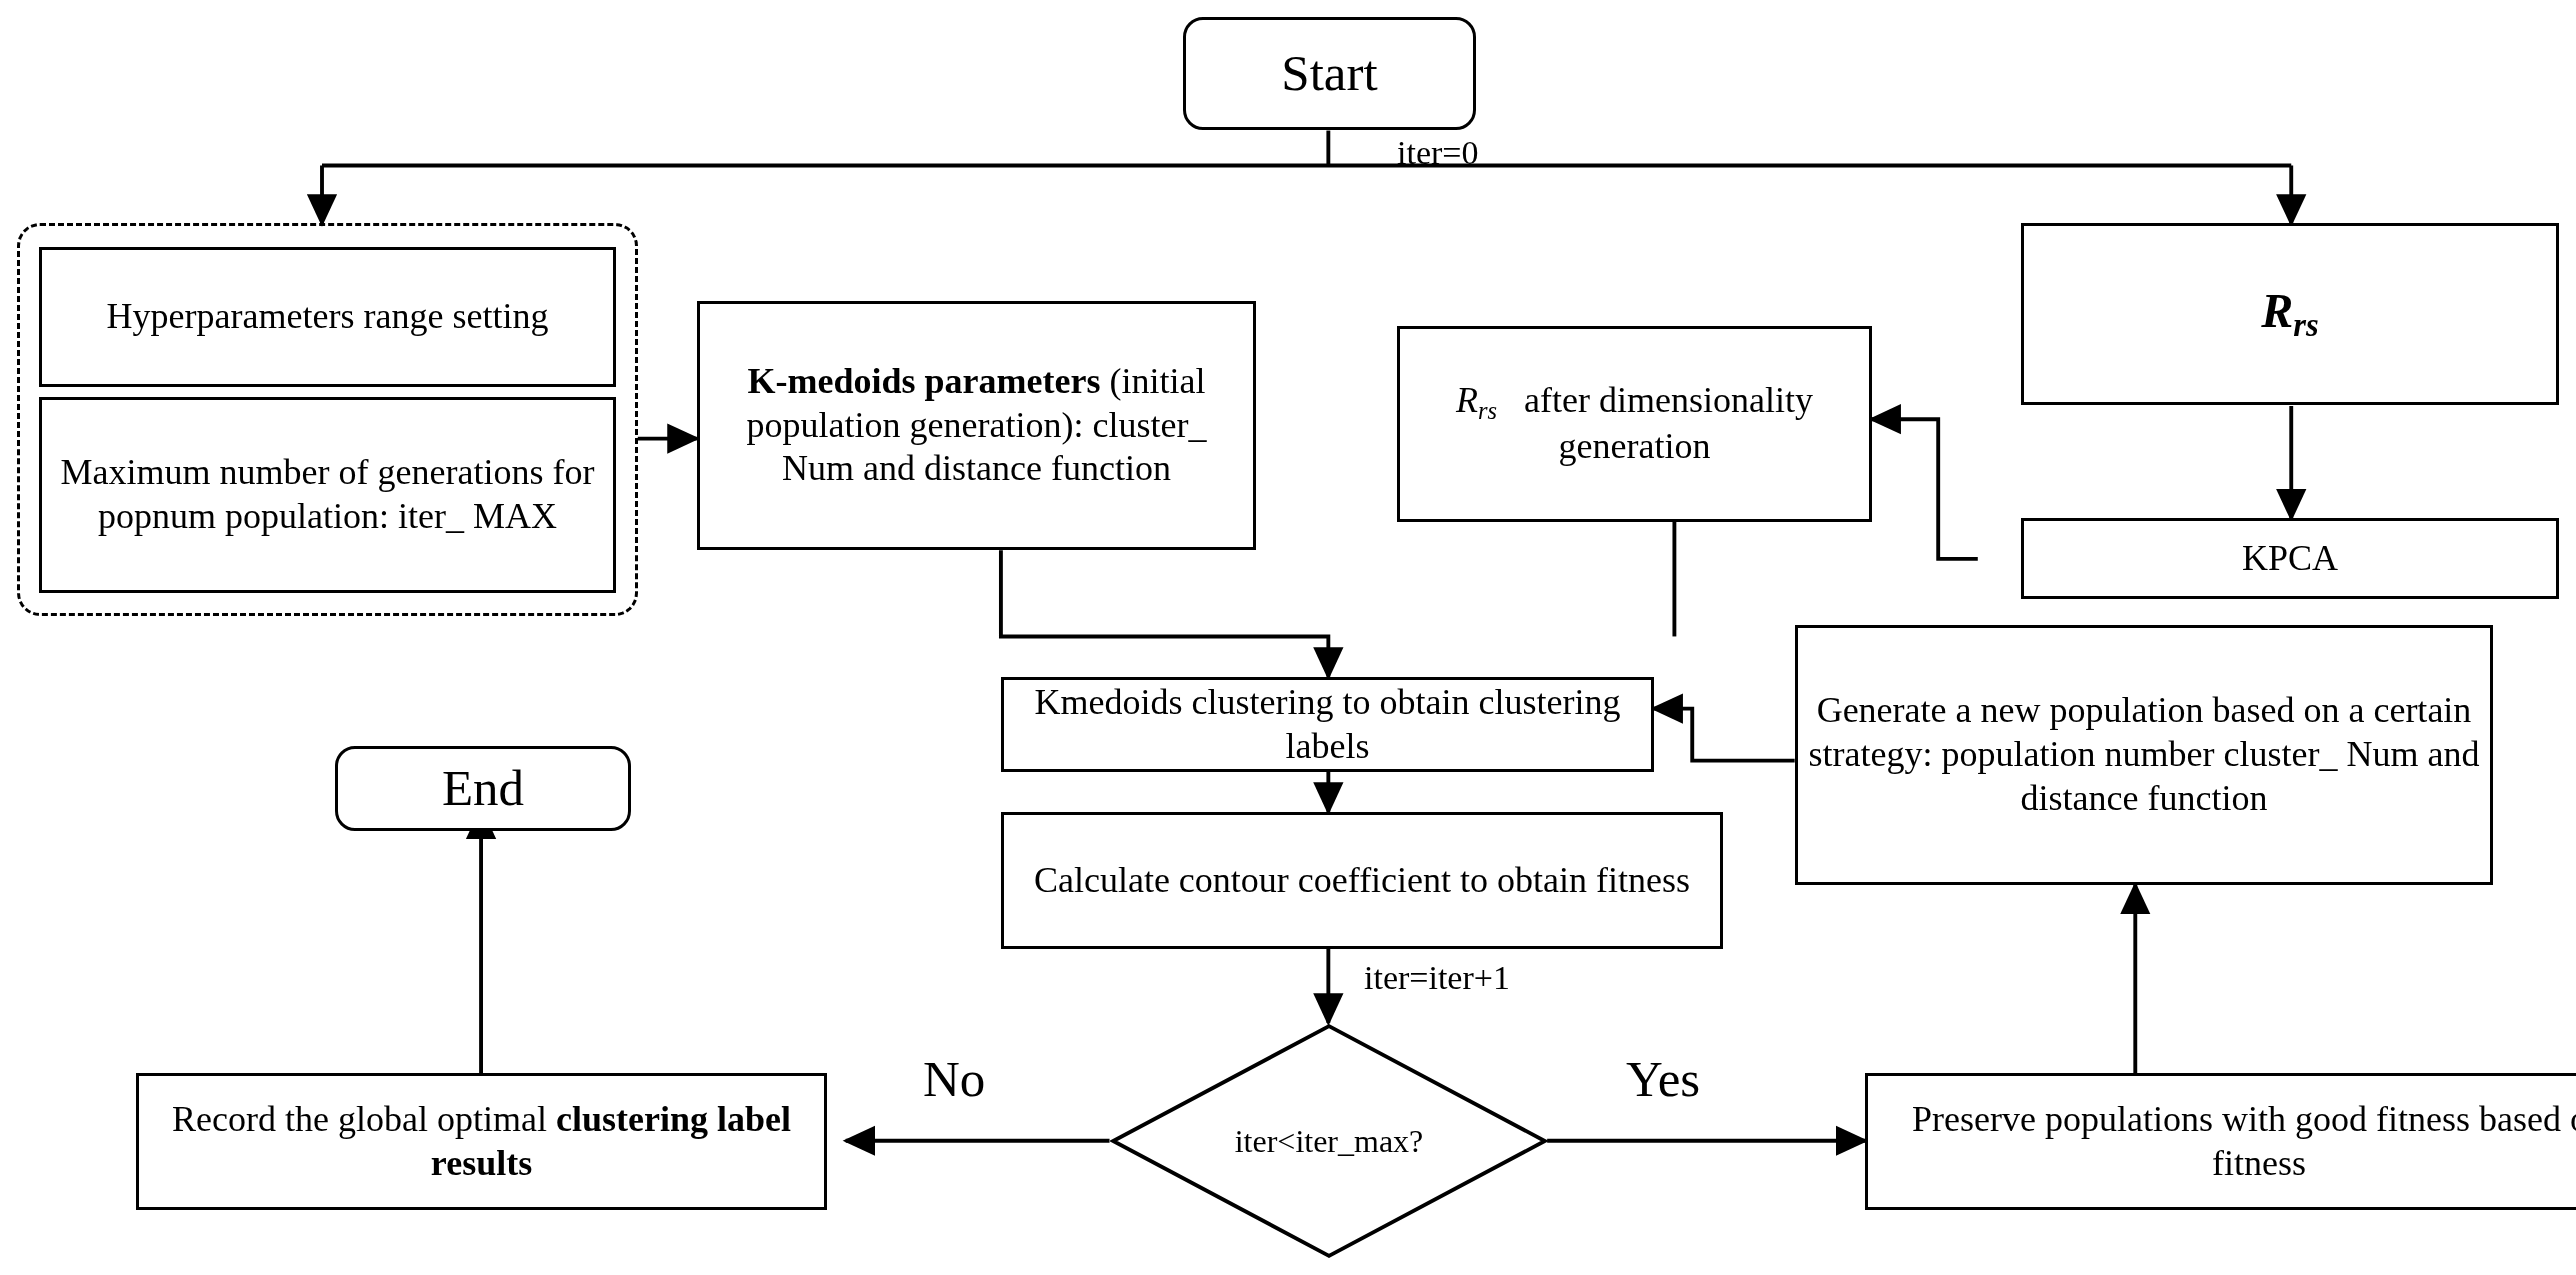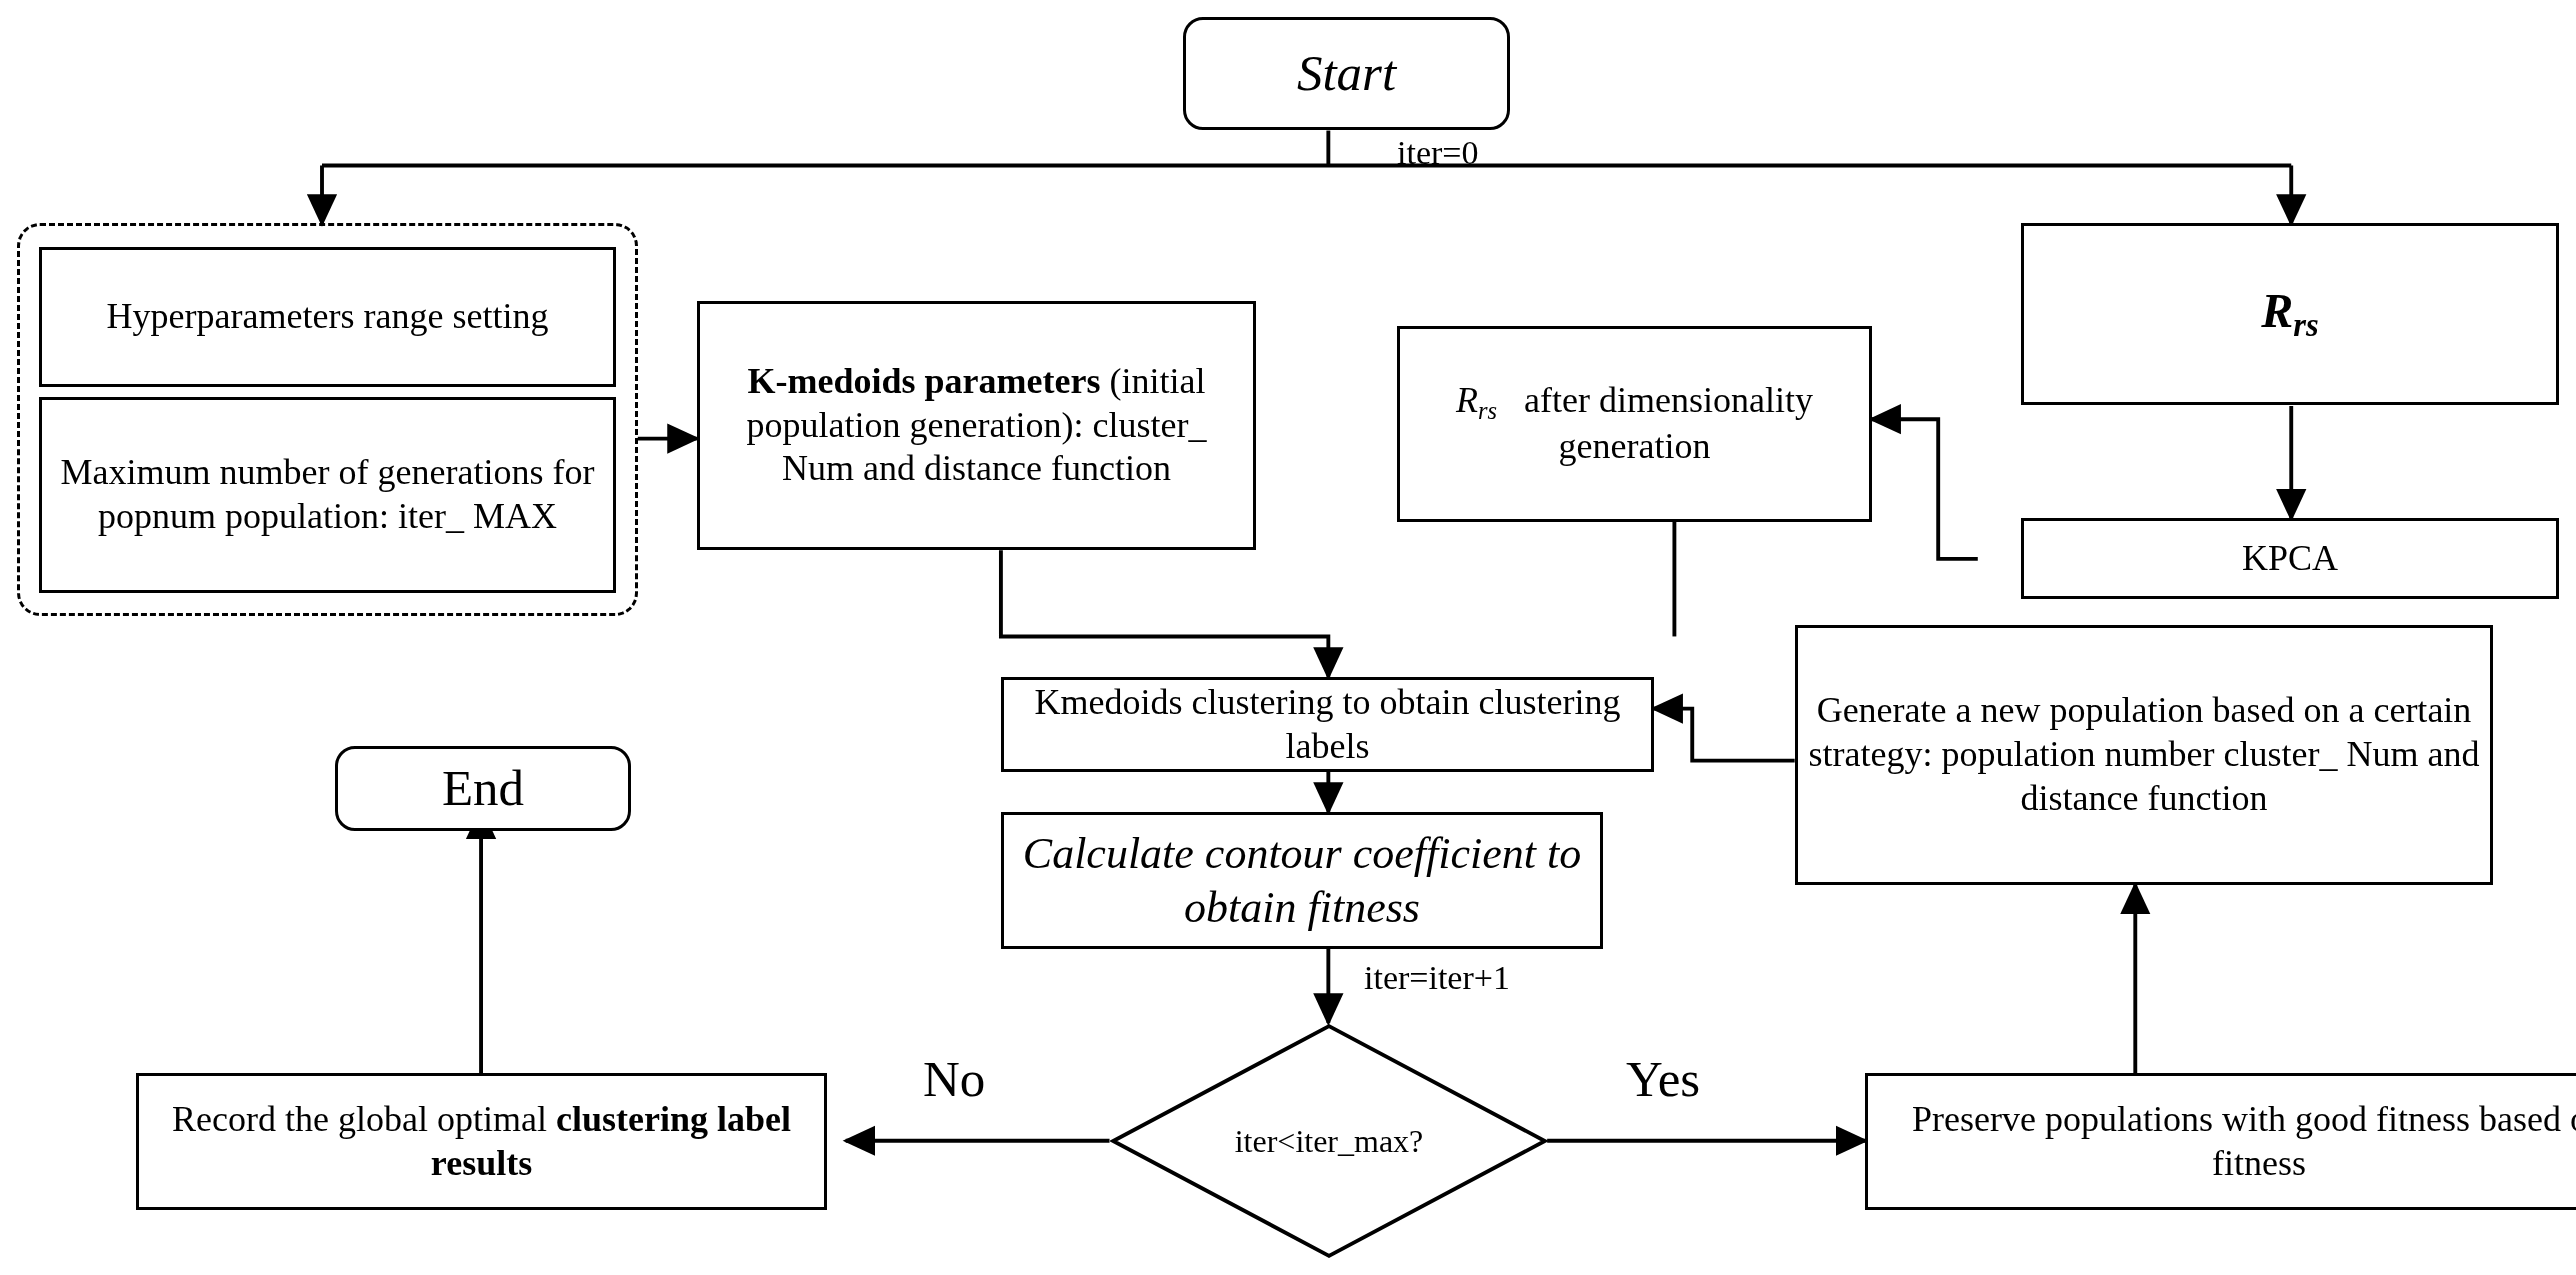--- a/index.html
+++ b/index.html
@@ -120,21 +120,21 @@
       <path d="M1994,1470 L2404,1470" marker-end="url(#arrow)"></path>
 
       <path d="M2752,1383 L2752,1140" marker-end="url(#arrow)"></path>
 
       <path d="M620,1383 L620,1043" marker-end="url(#arrow)"></path>
 
       <path d="M1712,1622 L1712,1644" stroke-width="0"></path>
     </g>
   </svg>
 
-  <div class="node terminal" style="left:1183px; top:17px; width:327px; height:113px; font-size:51px;font-style:italic;">
+  <div class="node terminal" style="left:1183px; top:17px; width:293px; height:113px; font-size:51px;">
     <span class="txt">Start</span>
   </div>
 
   <div class="edge-label" style="left:1397px; top:136px; font-size:34px;">
     <span>iter=0</span>
   </div>
 
   <div class="dashgroup" style="left:17px; top:223px; width:621px; height:393px;"></div>
 
   <div class="node" style="left:39px; top:247px; width:577px; height:140px; font-size:36px;">
@@ -165,21 +165,21 @@
   </div>
 
   <div class="node" style="left:2021px; top:518px; width:538px; height:81px; font-size:36px;">
     <span class="txt">KPCA</span>
   </div>
 
   <div class="node" style="left:1001px; top:677px; width:653px; height:95px; font-size:36px;">
     <span class="txt">Kmedoids clustering to obtain clustering labels</span>
   </div>
 
-  <div class="node" style="left:1001px; top:812px; width:602px; height:137px; font-size:44px;font-style:italic;">
+  <div class="node" style="left:1001px; top:812px; width:722px; height:137px; font-size:36px;">
     <span class="txt">Calculate contour coefficient to obtain fitness</span>
   </div>
 
   <div class="node" style="left:1795px; top:625px; width:698px; height:260px; font-size:36px;">
     <span class="txt">Generate a new population based on a certain strategy: population number cluster_ Num and distance function</span>
   </div>
 
   <div class="edge-label" style="left:1364px; top:961px; font-size:34px;">
     <span>iter=iter+1</span>
   </div>

